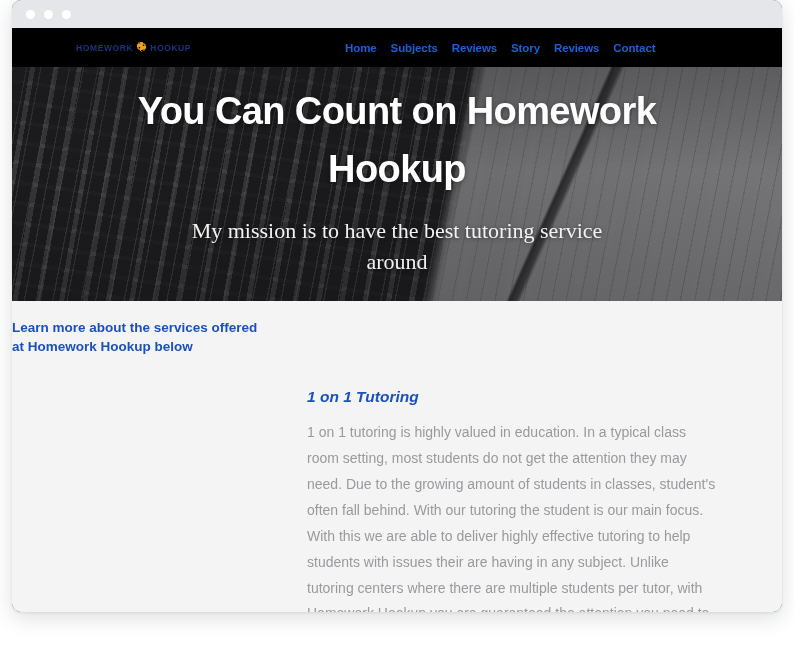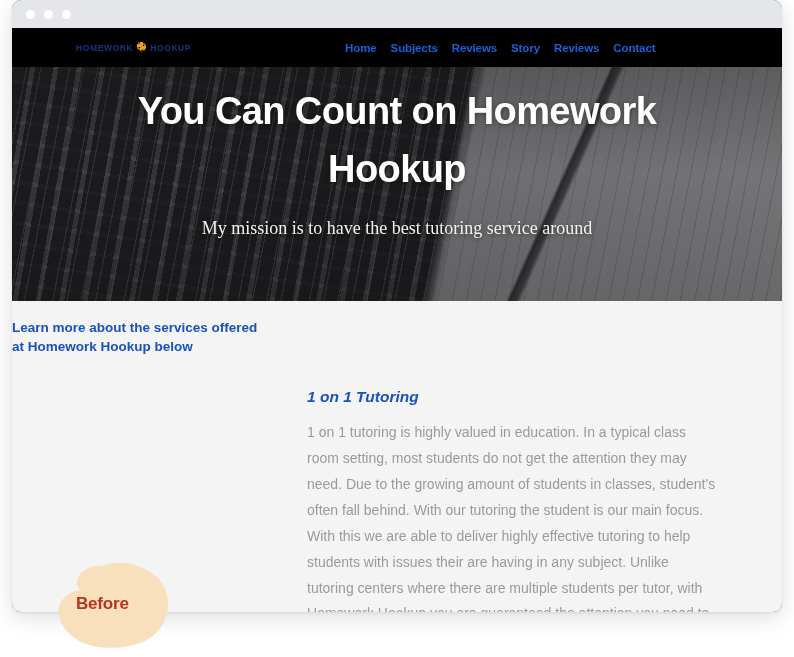--- a/index.html
+++ b/index.html
@@ -131,21 +131,21 @@
     line-height: 1.52;
     text-align: center;
     letter-spacing: -0.6px;
     width: 560px;
     text-shadow: 0 1px 5px rgba(0,0,0,0.38);
   }
   .hero-sub {
     margin-top: 16px;
     color: #f2f2f2;
     font-family: "Liberation Serif", serif;
-    font-size: 18px;
+    font-size: 22px;
     line-height: 1.45;
     text-align: center;
     width: 440px;
     text-shadow: 0 1px 4px rgba(0,0,0,0.45);
   }
 
   
   .content {
     background: #f4f4f5;
     padding: 18px 0 40px 0;
@@ -250,22 +250,14 @@
       </div>
 
       <div class="service-block">
         <h2 class="service-title">1 on 1 Tutoring</h2>
         <p class="service-body">1 on 1 tutoring is highly valued in education. In a typical class room setting, most students do not get the attention they may need. Due to the growing amount of students in classes, student's often fall behind. With our tutoring the student is our main focus. With this we are able to deliver highly effective tutoring to help students with issues their are having in any subject. Unlike tutoring centers where there are multiple students per tutor, with Homework Hookup you are guaranteed the attention you need to surpass your goals.</p>
       </div>
     </section>
 
   </div>
 
-  <div class="before-badge">
-    <svg width="128" height="100" viewBox="0 0 128 100" aria-hidden="true">
-      <path d="M30 34 C20 22, 36 8, 52 10 C66 4, 86 6, 100 16 C116 26, 122 44, 116 60
-               C112 76, 96 88, 78 90 C60 94, 36 92, 22 80 C8 68, 4 52, 14 42
-               C18 37, 24 35, 30 34 Z" fill="#f8e0bc"></path>
-    </svg>
-    <span class="before-label">Before</span>
-  </div>
 
 </div>
 
 </body></html>

